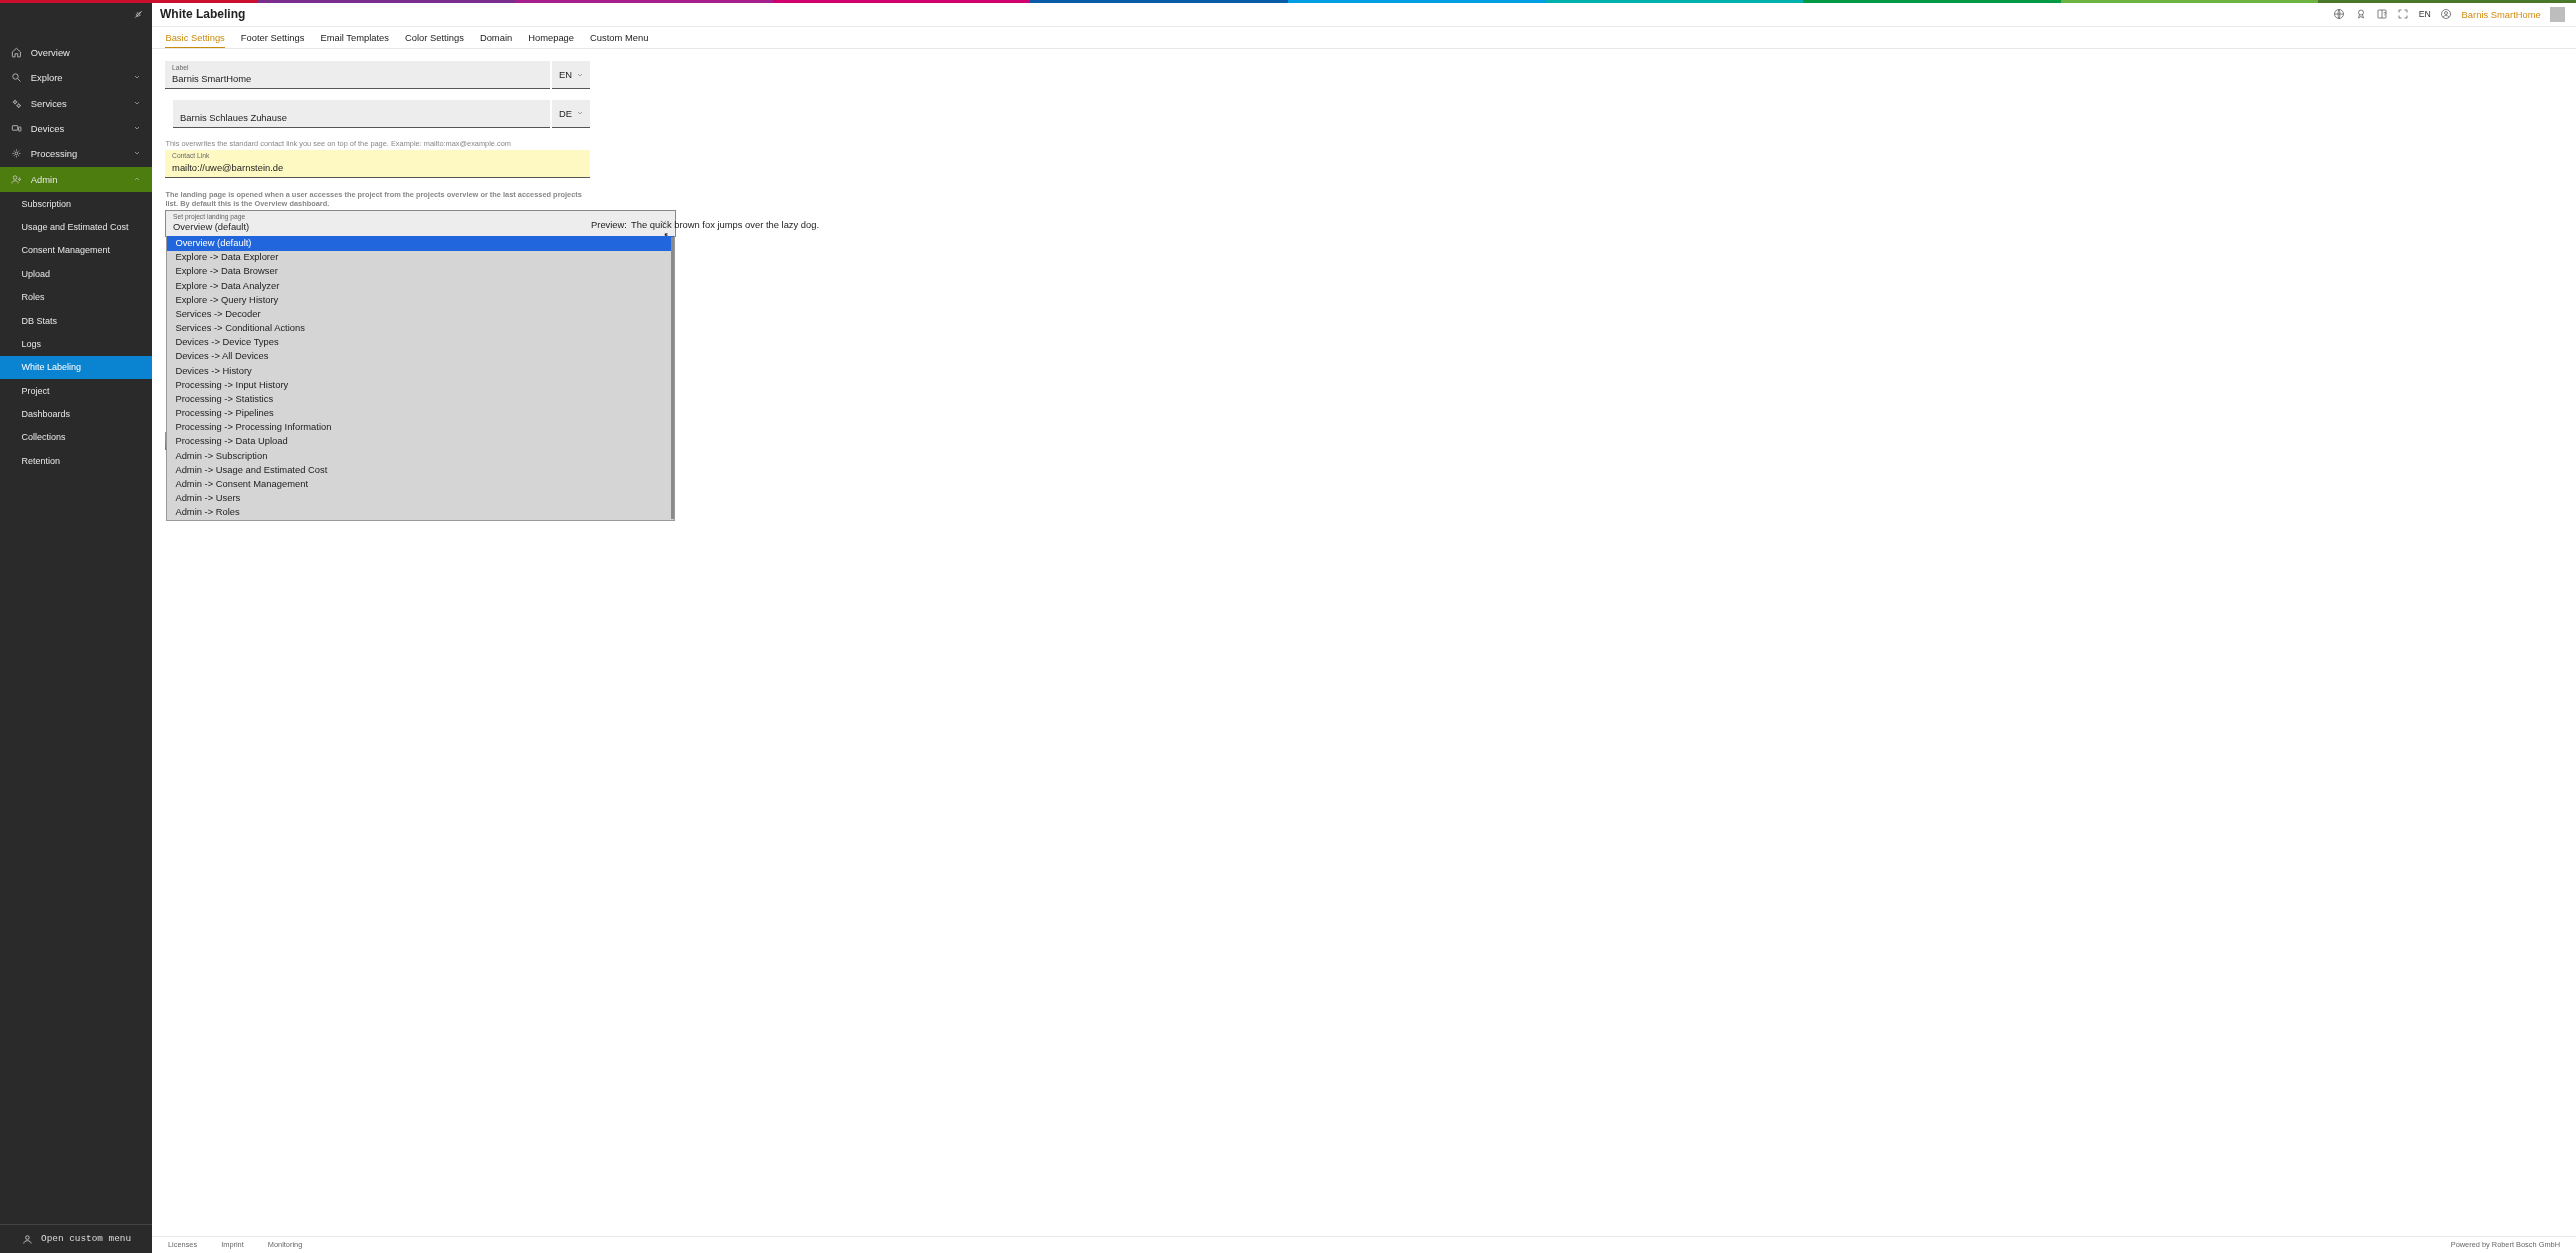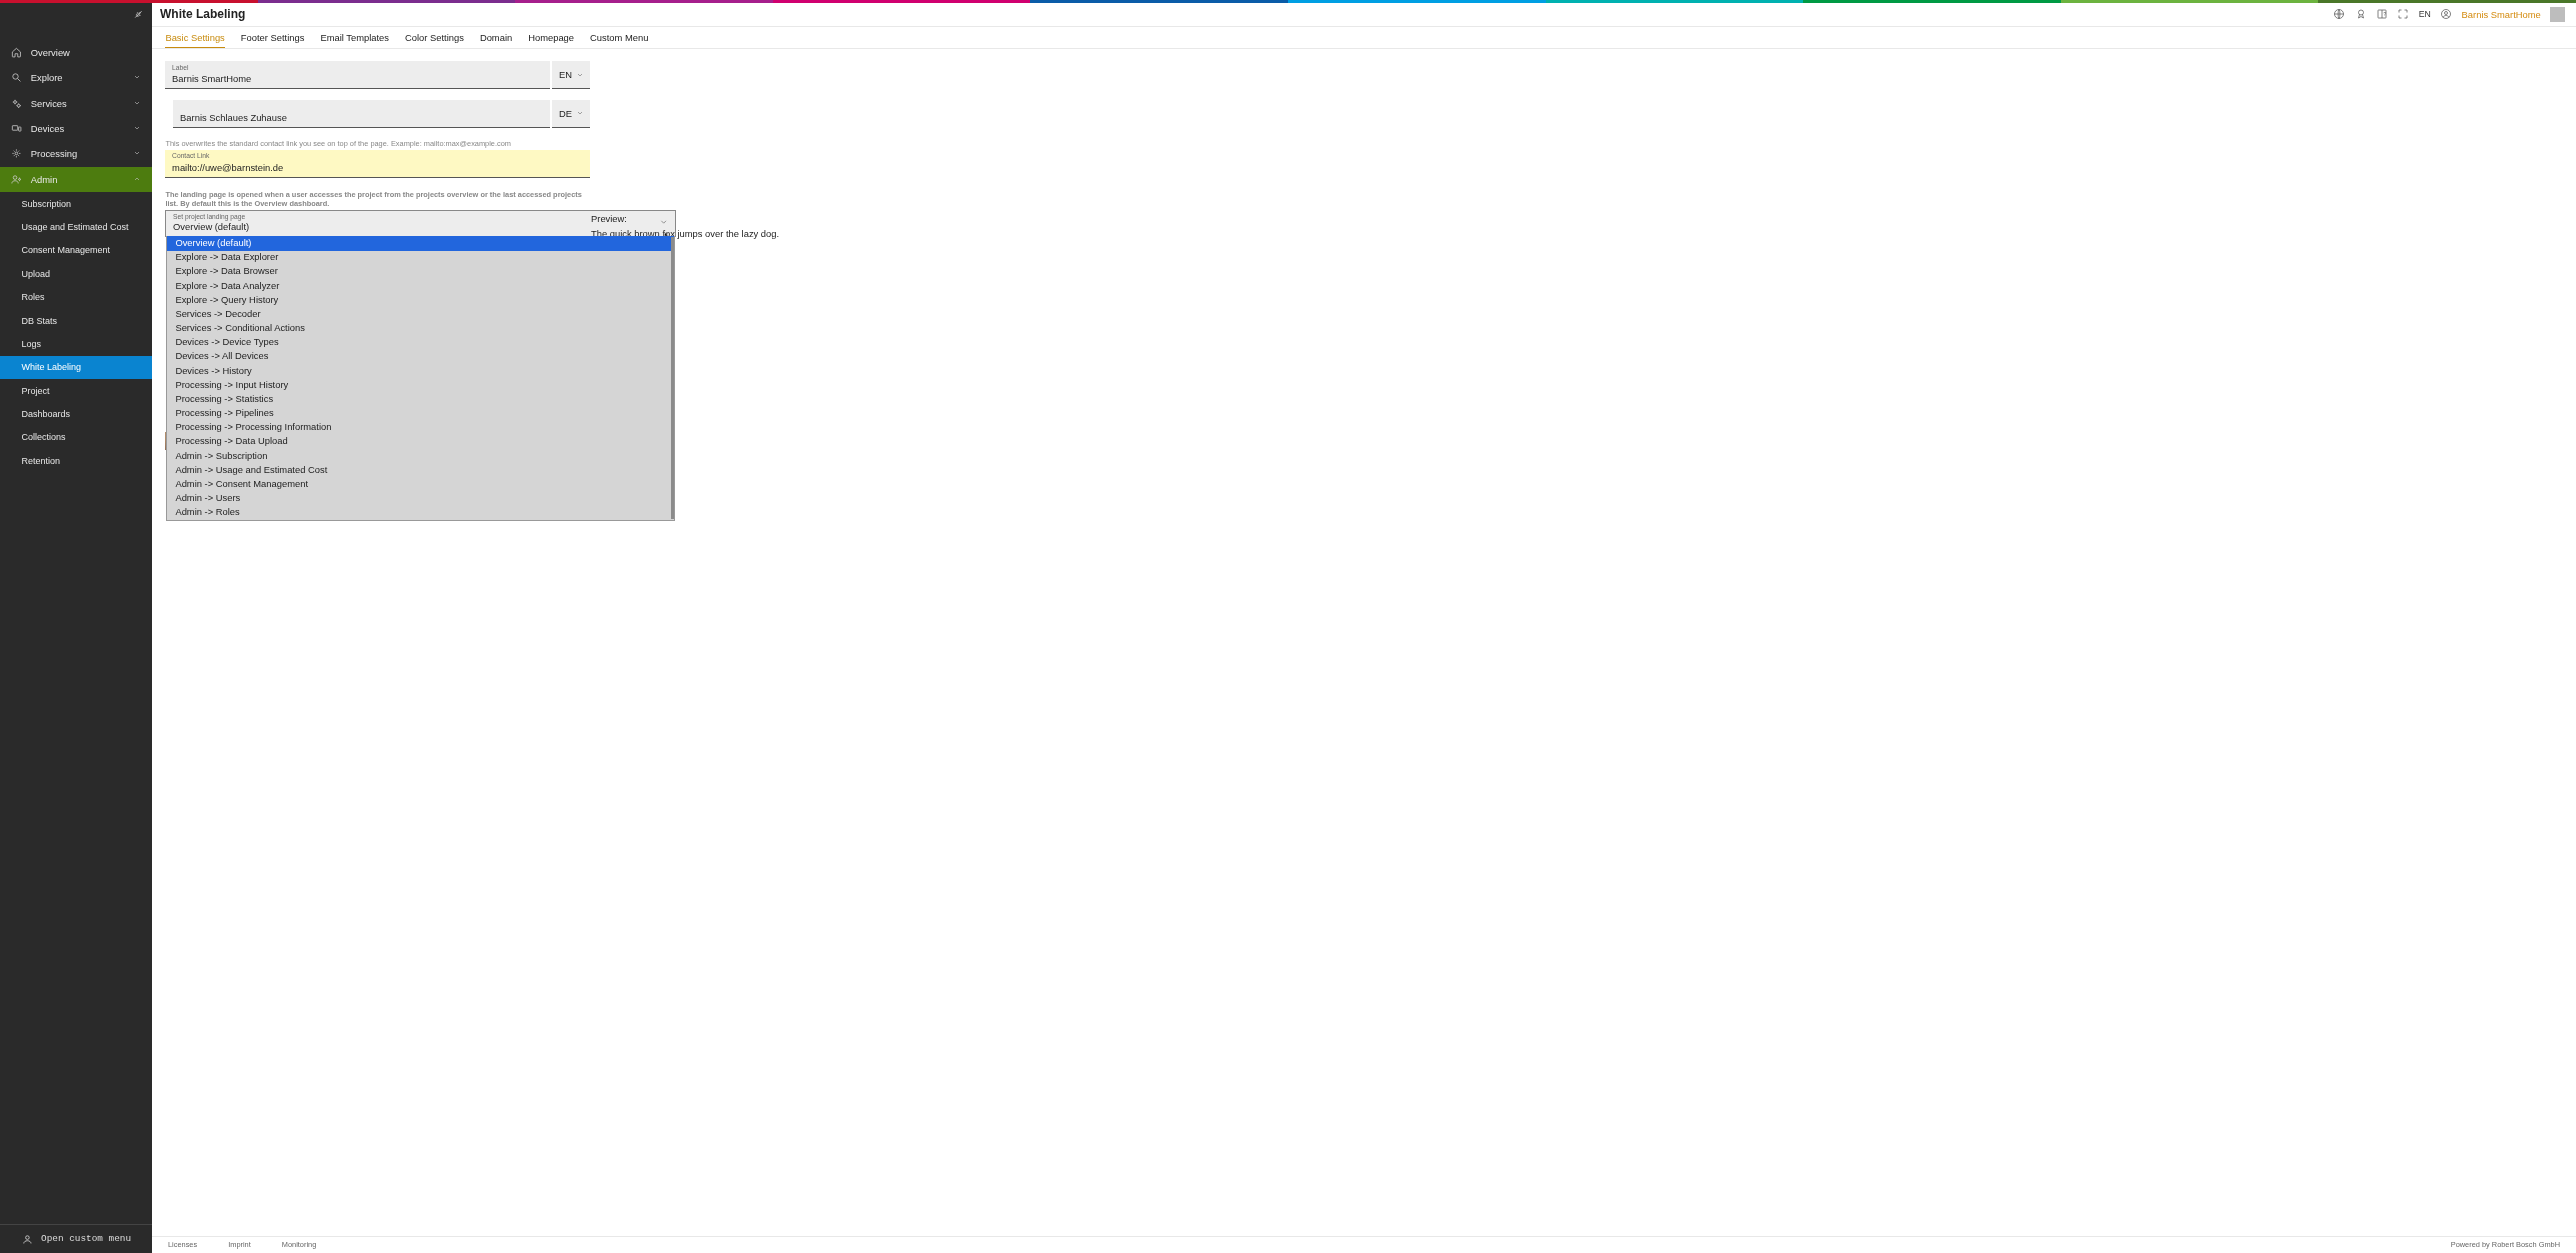--- a/index.html
+++ b/index.html
@@ -61,21 +61,21 @@
 
     .cursor-img { position: absolute; right: 4px; top: 19px; font-size: 9.4px; color: #000; pointer-events: none; }
 
     .prev-label { font-size: 9.4px; }
     .prev-text { font-size: 9.4px; }
     
 
     .save-row { width: 425px; display: flex; justify-content: flex-end; margin-top: 15px; }
     .save-btn { background: #b88a2e; color: #fff; border: none; padding: 5.4px 13.4px; font-size: 9.4px; cursor: pointer; }
 
-    .footer { height: 17.5px; border-top: 0.7px solid #e8e8e8; display: flex; align-items: center; padding: 0 16px; font-size: 7.4px; color: #666; gap: 31px; }
+    .footer { height: 17.5px; border-top: 0.7px solid #e8e8e8; display: flex; align-items: center; padding: 0 16px; font-size: 7.4px; color: #666; gap: 24px; }
     .footer .pow { margin-left: auto; }
   </style>
 </head>
 <body>
 
 <div class="brand-bar" id="brand-bar">
     <div style="background: rgb(200, 16, 46);"></div>
     <div style="background: rgb(123, 45, 142);"></div>
     <div style="background: rgb(166, 31, 140);"></div>
     <div style="background: rgb(208, 0, 111);"></div>
@@ -311,21 +311,21 @@
         </div>
 
         <div style="height:195px;"></div>
         <div style="width:83px;height:17.5px;background:radial-gradient(ellipse at 50% 10%, #e8cfb8 0%, #c9a37c 50%, #8e6b52 100%);"></div>
 
         <div class="save-row">
           <button class="save-btn">Save</button>
         </div>
       </div>
 
-      <div style="position:absolute; left:439px; top:164px; display:flex; gap:4px;flex-direction:column;">
+      <div style="position:absolute; left:439px; top:170px; display:flex; gap:4px;">
         <span class="prev-label">Preview:</span>
         <span class="prev-text">The quick brown fox jumps over the lazy dog.</span>
       </div>
     </div>
 
     <div class="footer">
       <span>Licenses</span>
       <span>Imprint</span>
       <span>Monitoring</span>
       <span class="pow">Powered by Robert Bosch GmbH</span>

